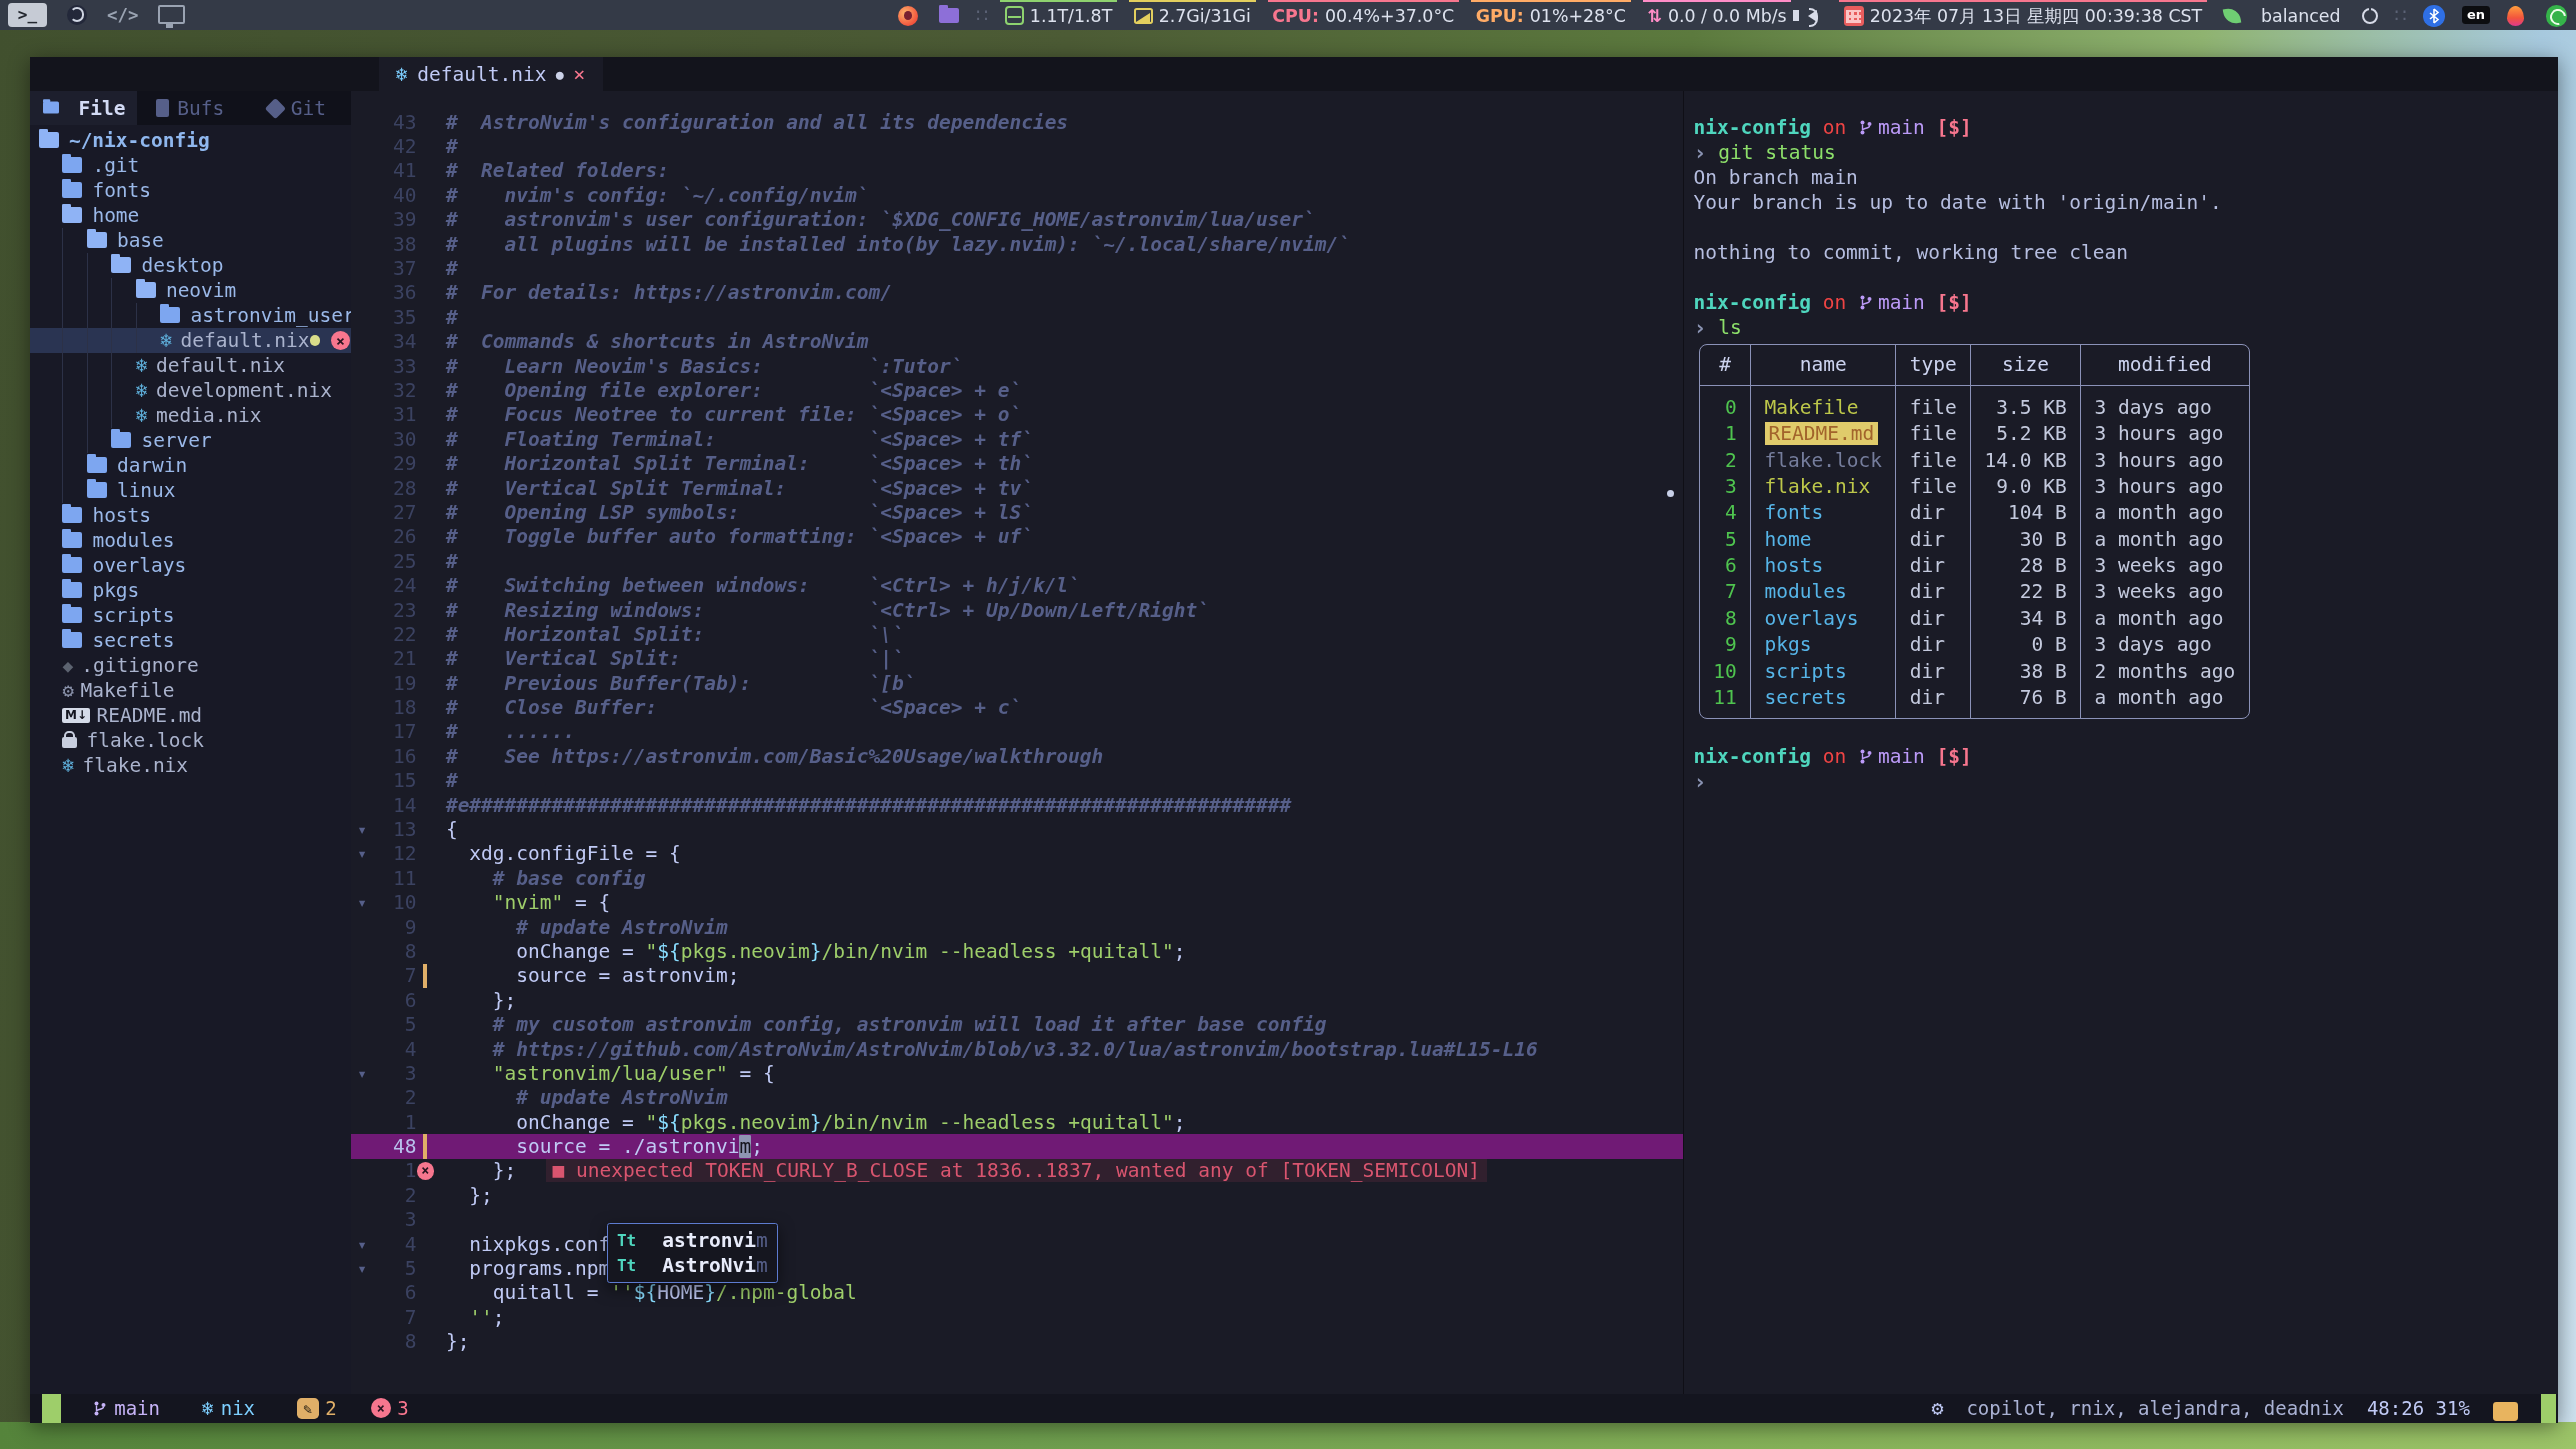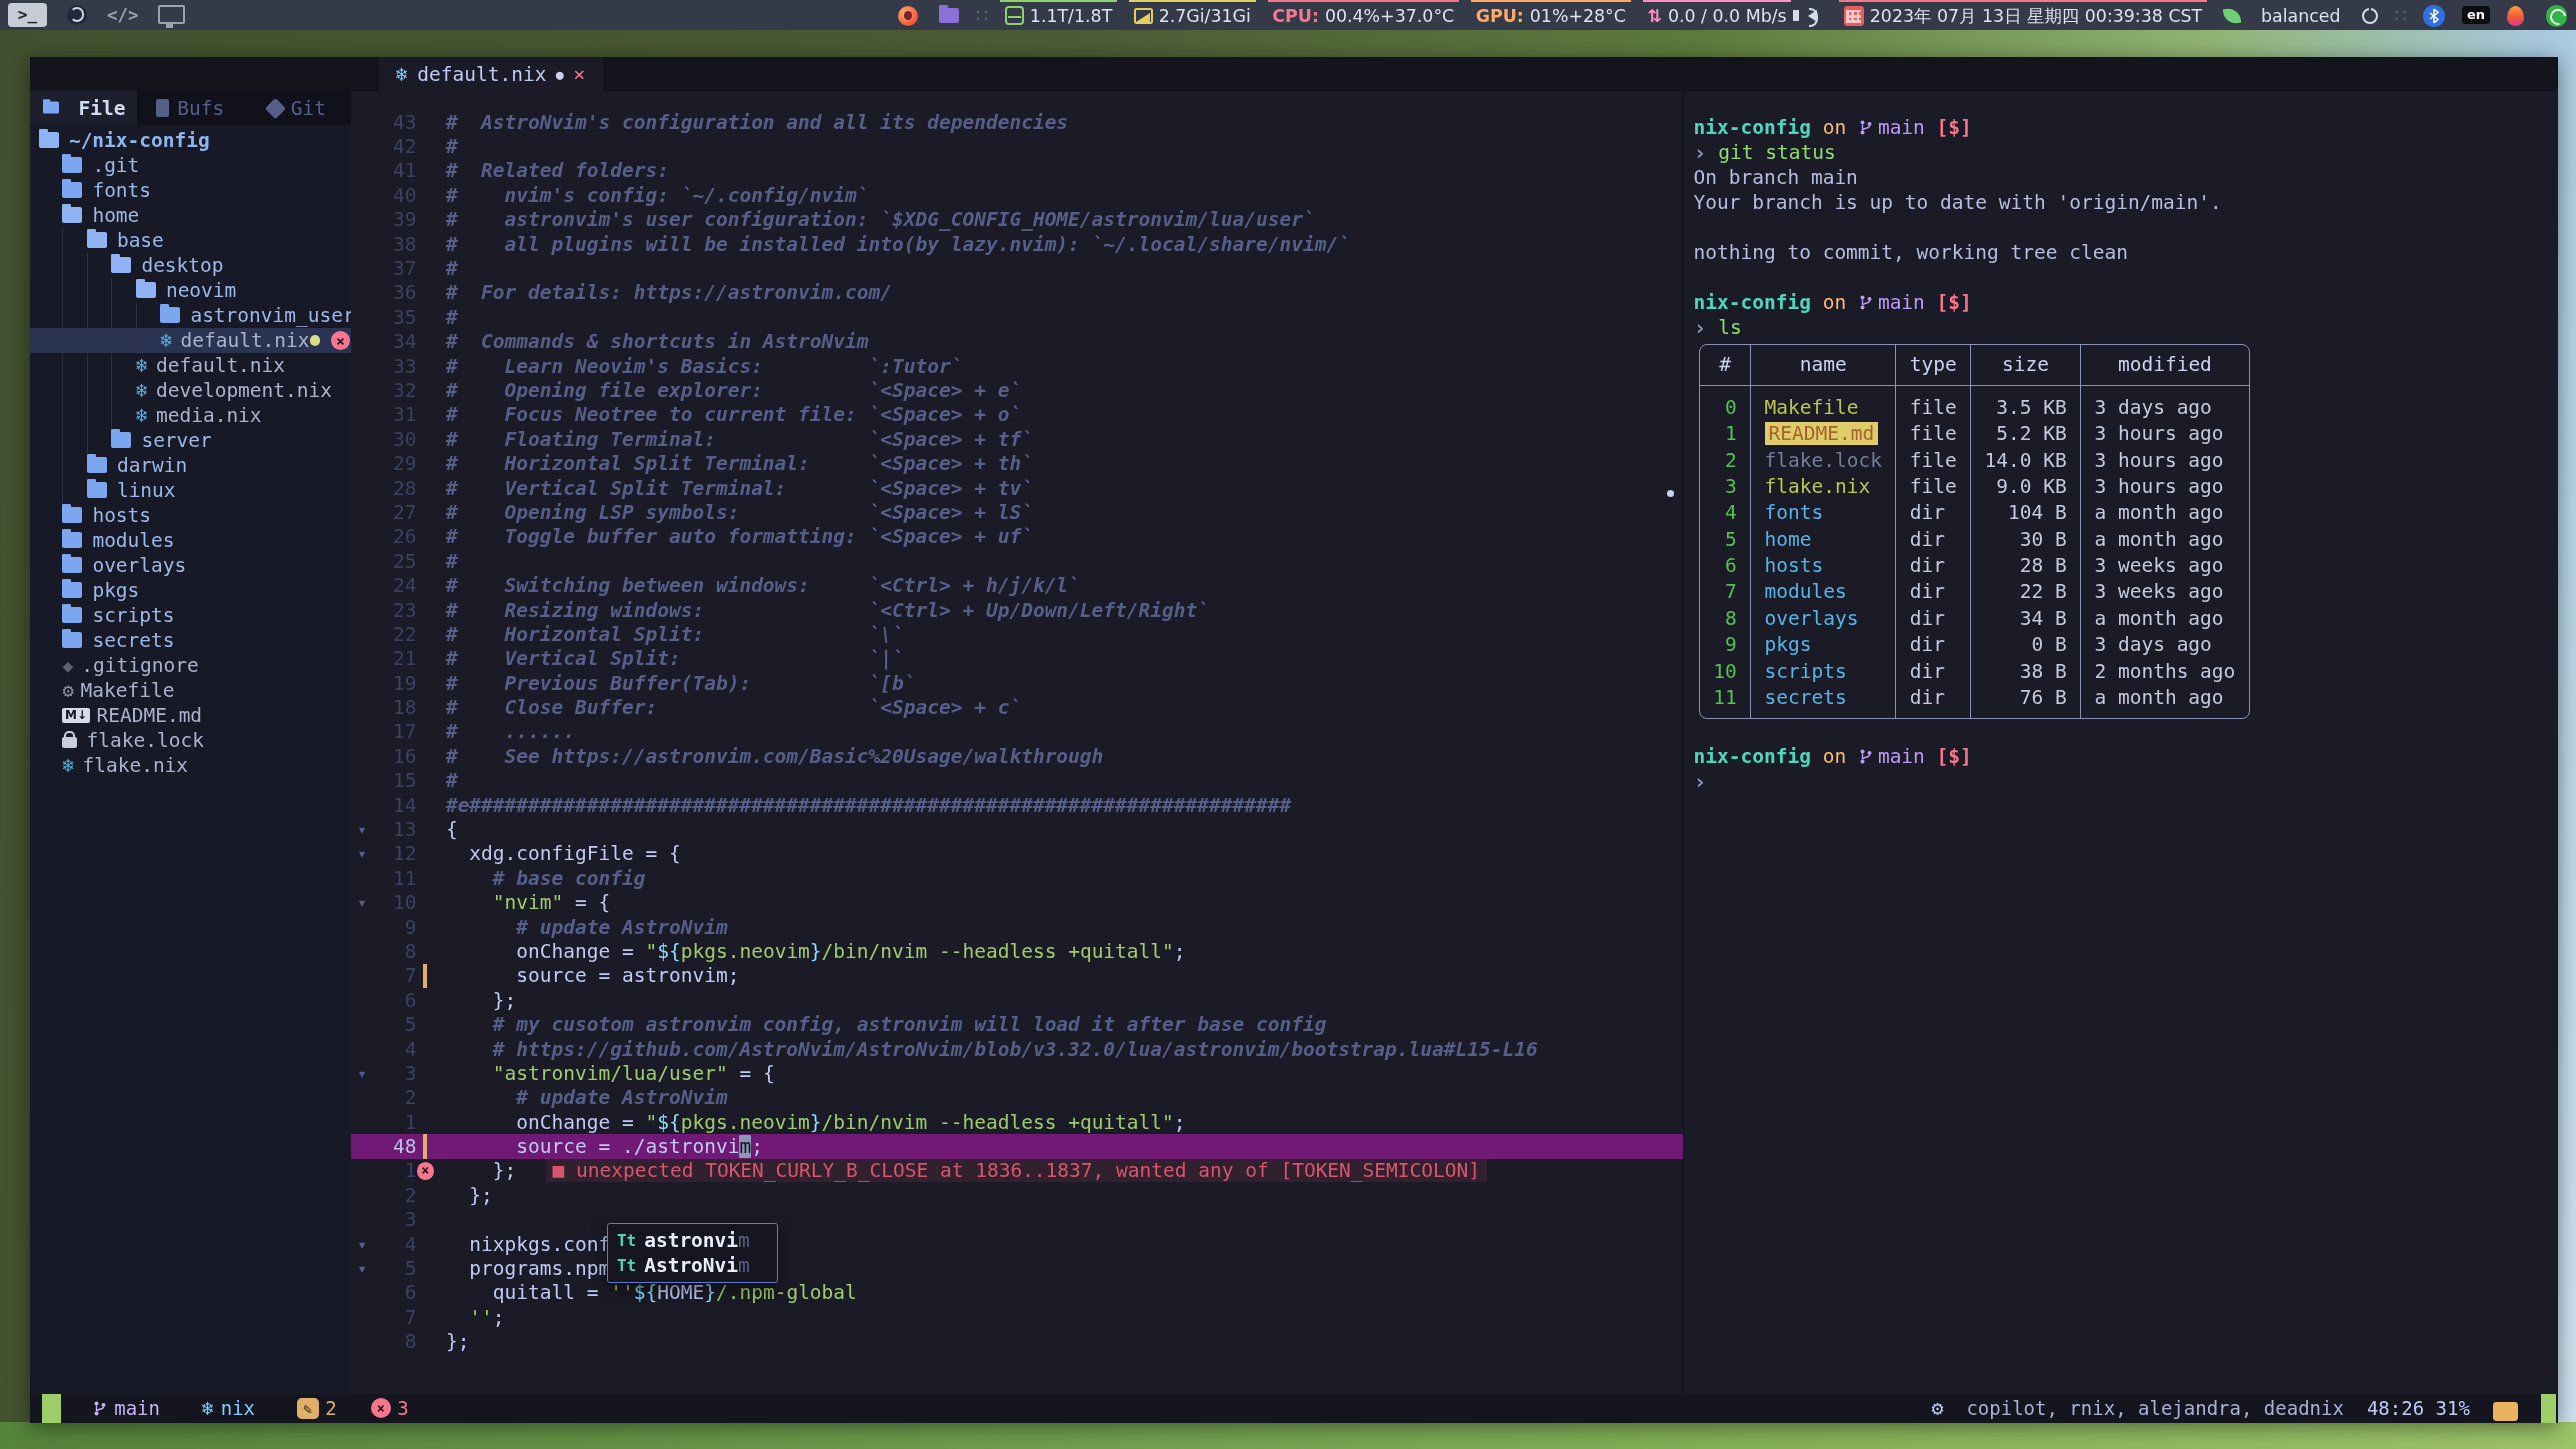--- a/index.html
+++ b/index.html
@@ -101,33 +101,33 @@
   .sign .errdot{width:18px;height:18px;border-radius:50%;background:#f7768e;color:#2a1420;display:flex;align-items:center;justify-content:center;font-size:13.4px;font-weight:bold;}
   .codetext{white-space:pre;padding-left:12px;}
   .c-cm{color:#565f89;font-style:italic;font-weight:bold;}
   .c-tx{color:#c0caf5;}
   .c-st{color:#9ece6a;}
   .c-ip{color:#89ddff;}
   .c-cur{background:#8f96b3;color:#16161e;border-radius:1.3px;}
   .diagwrap{margin-left:29.5px;background:rgba(219,75,110,.12);padding:0 6.7px;}
   .diagtext{color:#d9556f;white-space:pre;}
   .popup{position:absolute;left:256px;top:1132px;width:169px;background:#15161f;border:1.3px solid #5d7bd0;border-radius:2.7px;padding:4px 0;z-index:10;box-shadow:0 5.4px 14.8px rgba(0,0,0,.5);}
-  .pop-item{display:flex;align-items:center;gap:8px;padding:3.4px 9.4px;height:25px;box-sizing:border-box;}
+  .pop-item{display:flex;align-items:center;gap:26px;padding:3.4px 9.4px;height:25px;box-sizing:border-box;}
   .pop-kind{color:#4fd6be;font-weight:bold;font-size:16px;}
   .pop-match{color:#e8ecfb;font-weight:bold;}
   .pop-rest{color:#565f89;}
 
   .vsep{width:1.3px;background:#0f0f16;flex:0 0 auto;position:relative;}
   .sep-dot{position:absolute;left:-16px;top:399px;width:7.4px;height:7.4px;border-radius:50%;background:#c8d0e8;z-index:5;}
 
   
   .terminal{width:864px;flex:0 0 auto;background:#1a1b26;padding:24px 0 0 9.4px;font-family:"DejaVu Sans Mono",monospace;font-size:19.5px;overflow:hidden;}
   .tline{height:25px;display:flex;align-items:center;white-space:pre;color:#b6bee0;}
   .t-dir{color:#4fd6be;font-weight:bold;}
-  .t-on{color:#fdba74;}
+  .t-on{color:#ef4444;}
   .t-branchwrap{color:#bb9af7;display:flex;align-items:center;gap:4px;}
   .t-gst{color:#f7768e;font-weight:bold;}
   .t-prompt{color:#8a93b2;font-weight:bold;font-size:21.5px;}
   .t-cmd{color:#8ddf6a;}
   .lstable{border-collapse:separate;border-spacing:0;margin:4px 0 0 5.4px;border:1.3px solid #8b92b8;border-radius:8px;font-size:19.5px;}
   .lstable th{color:#ccd3ef;font-weight:normal;text-align:center;padding:8px 13.4px 9.4px;border-bottom:1.3px solid #8b92b8;}
   .lstable td{padding:1.7px 13.4px;white-space:nowrap;}
   .lstable td:not(:first-child),.lstable th:not(:first-child){border-left:1.3px solid #8b92b8;}
   .lstable tbody tr:first-child td{padding-top:9.4px;}
   .lstable tbody tr:last-child td{padding-bottom:9.4px;}

